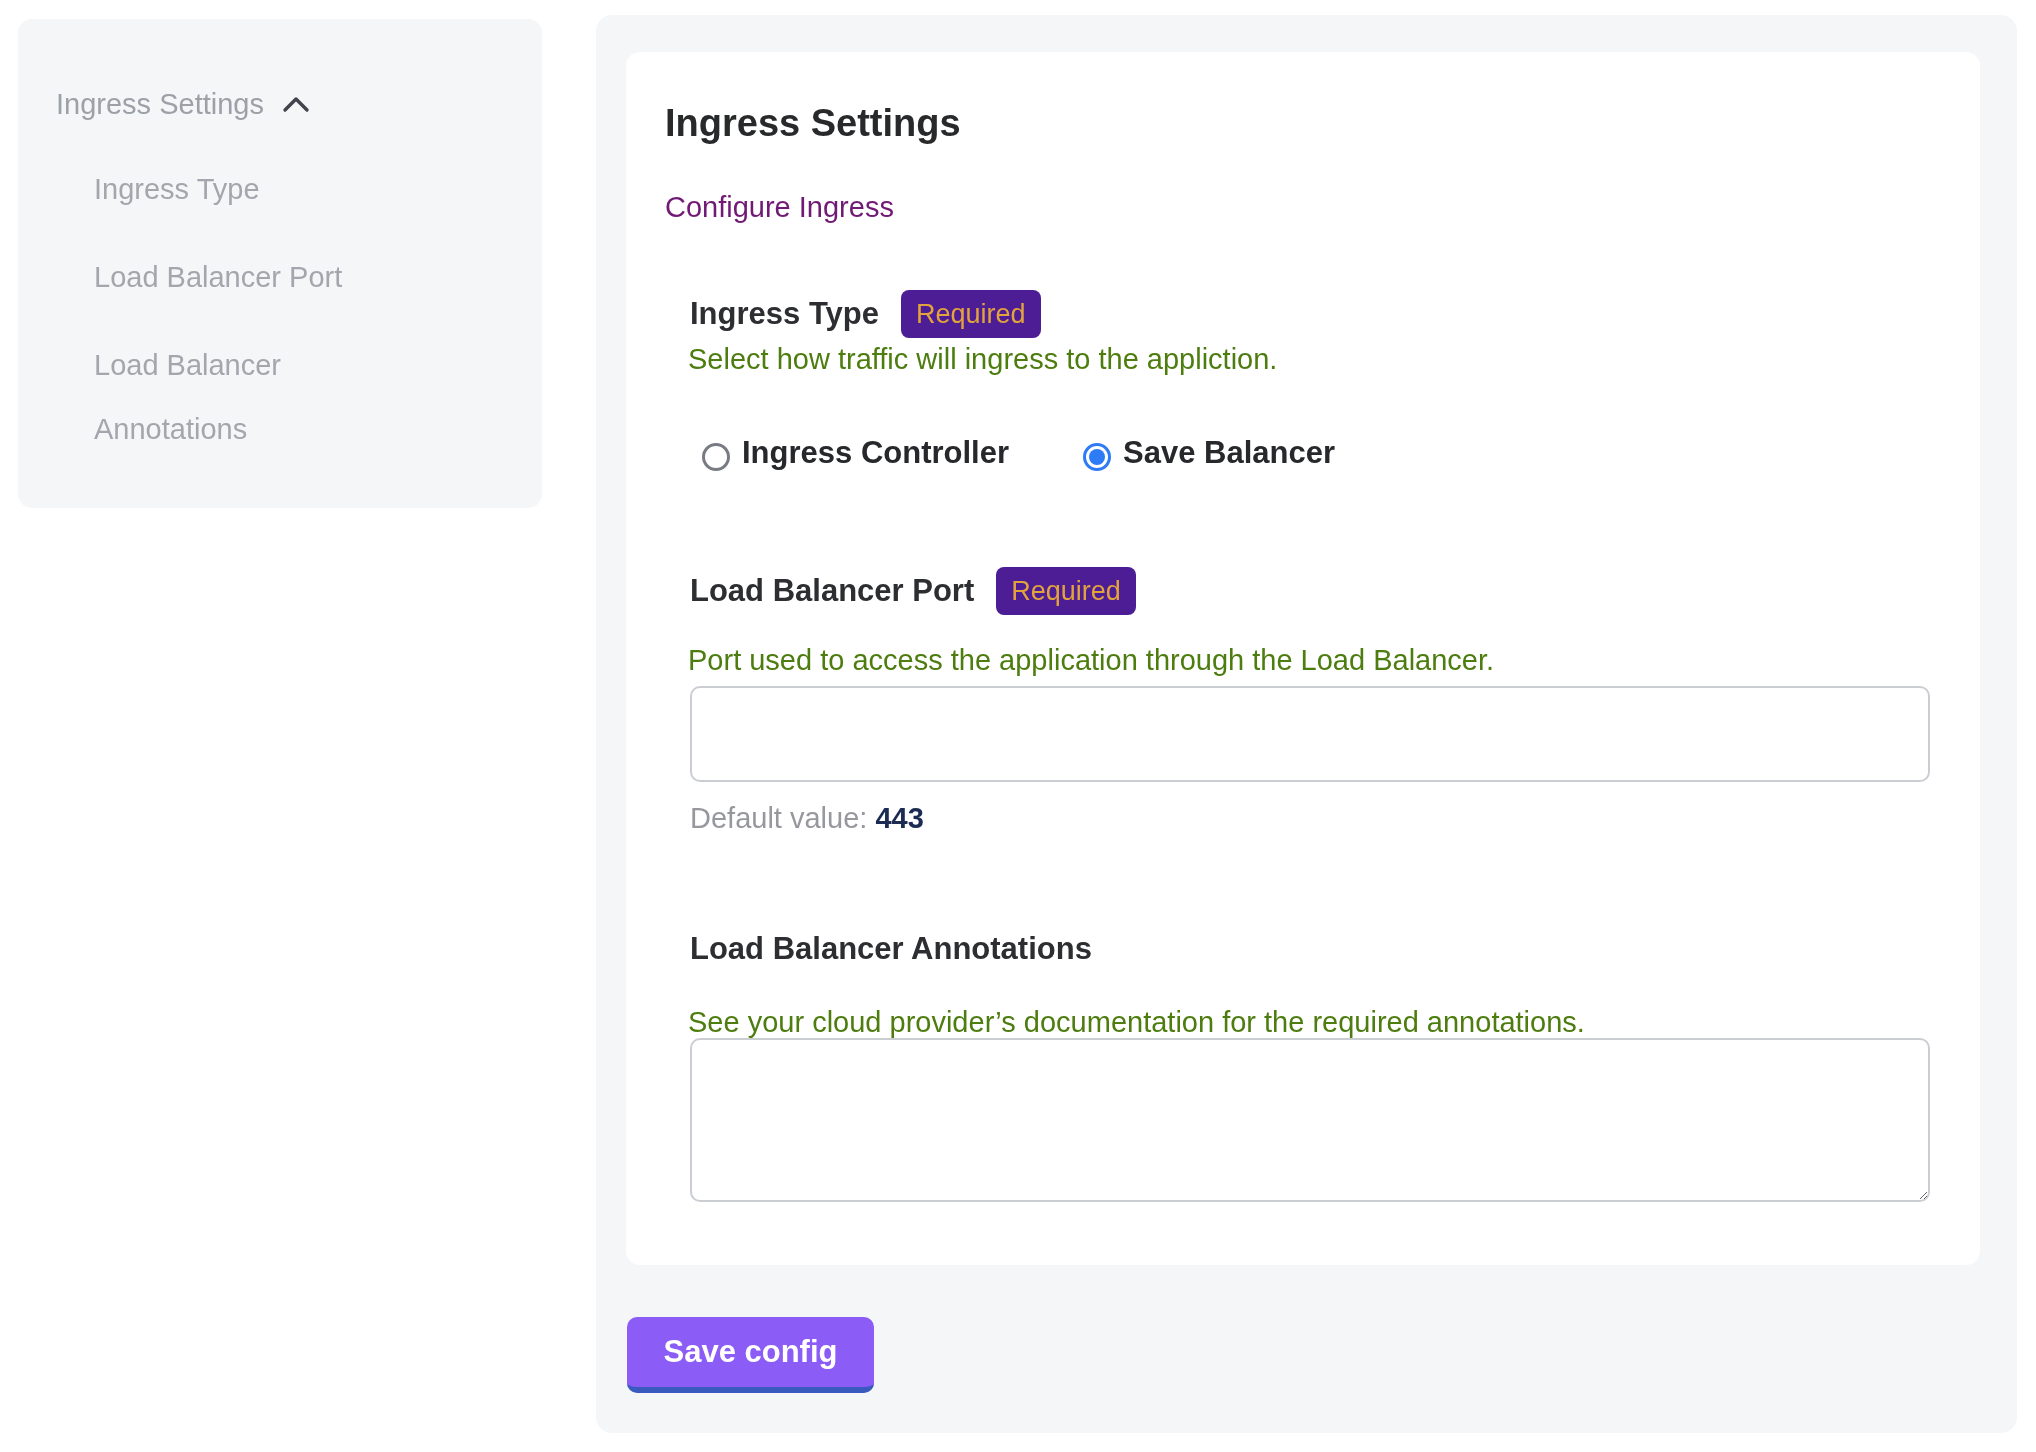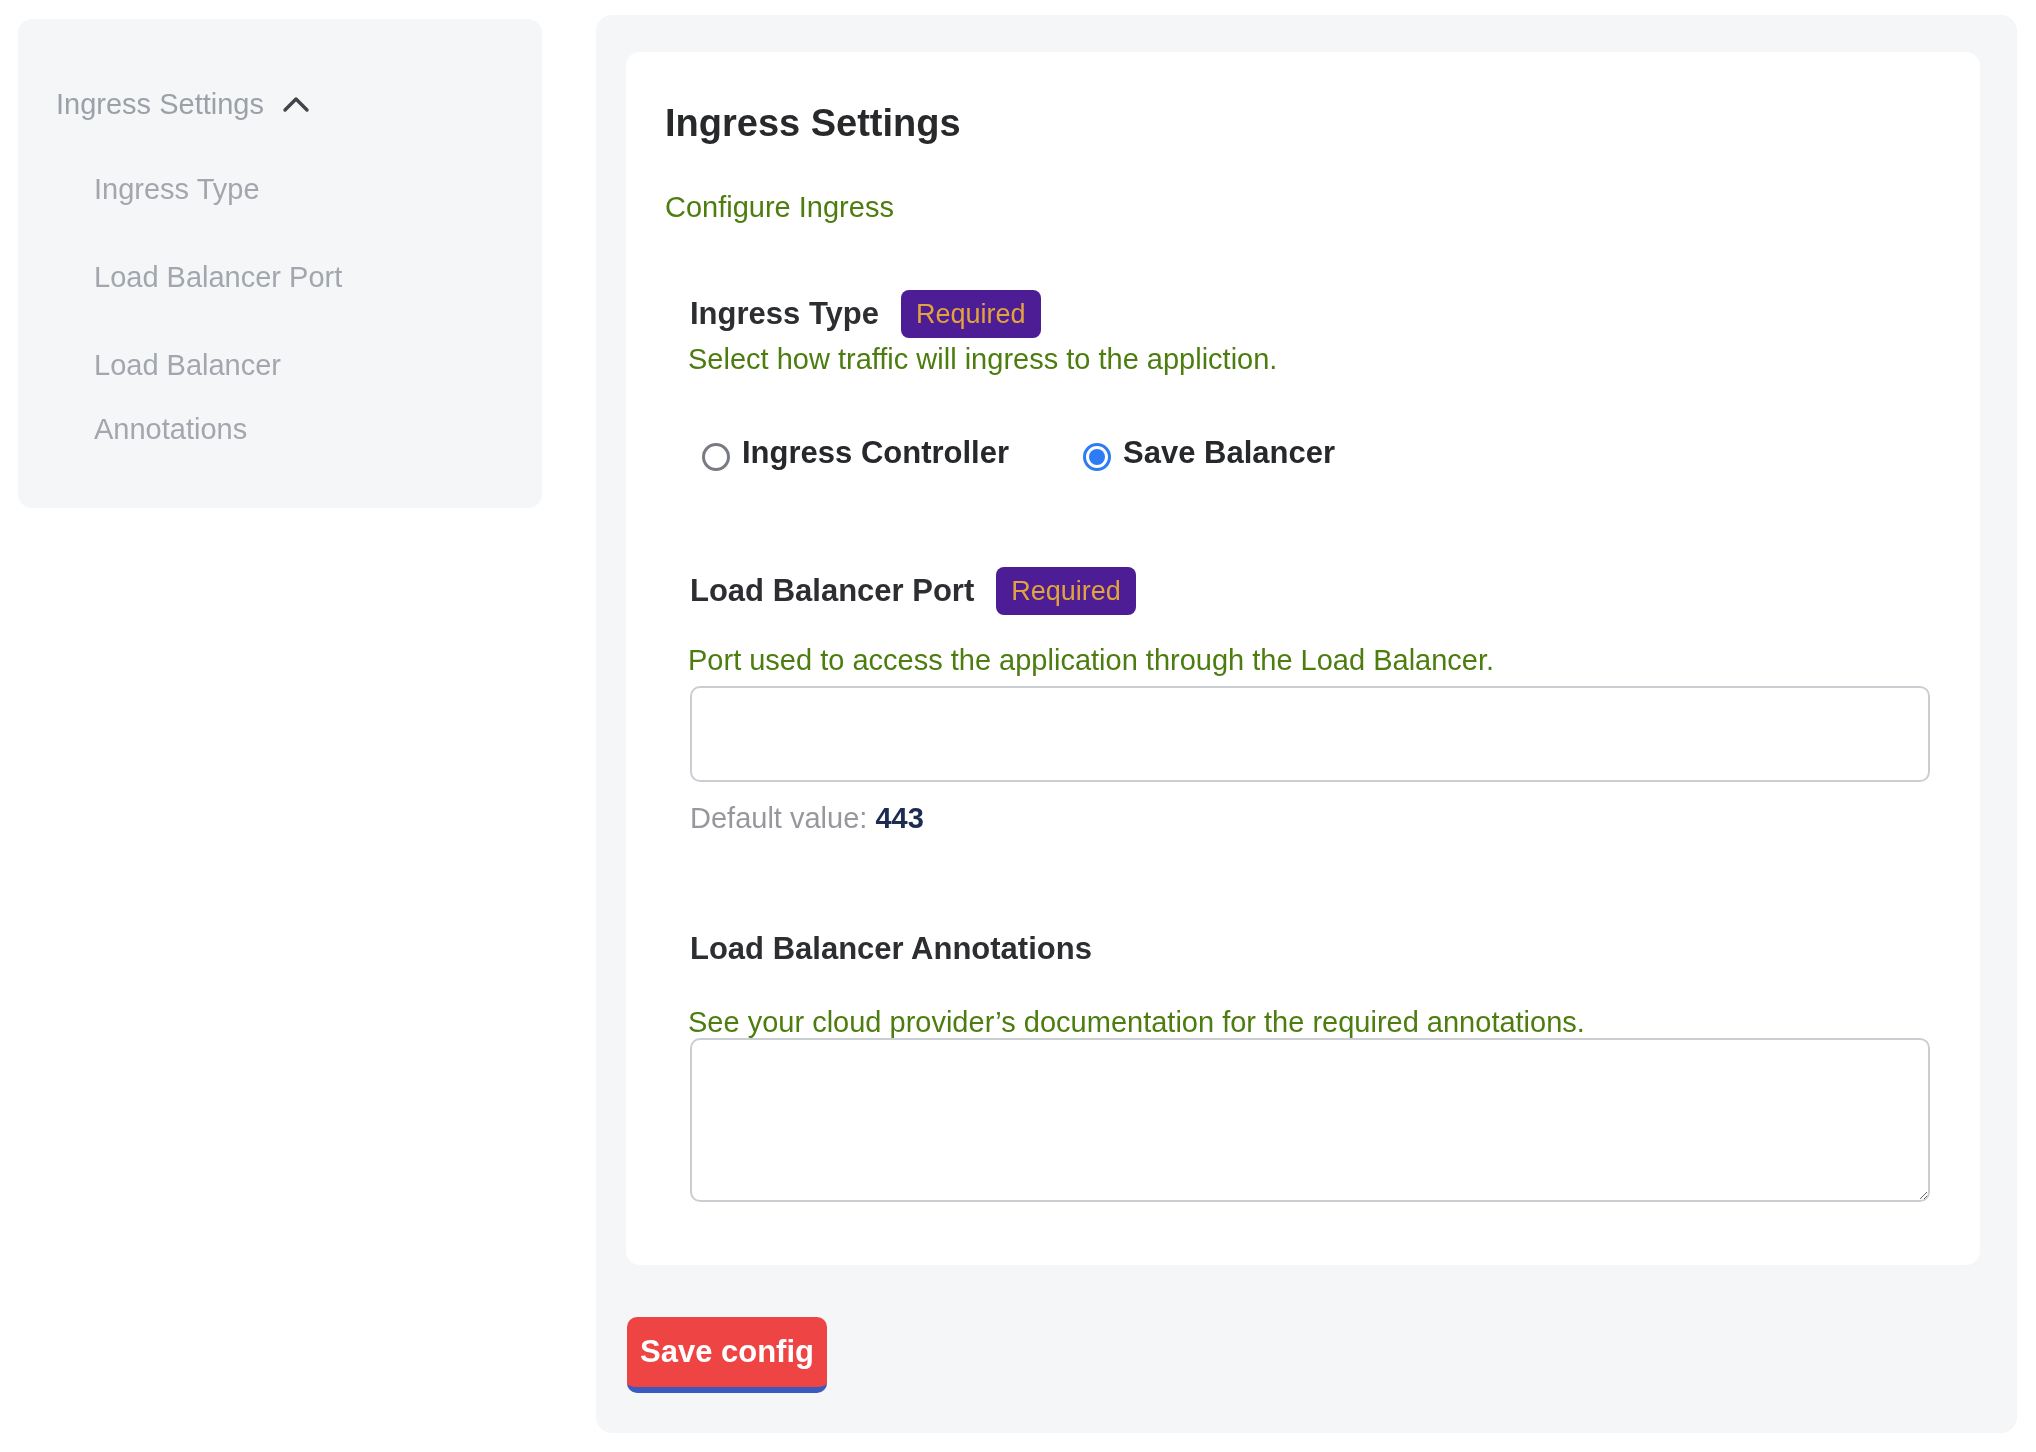--- a/index.html
+++ b/index.html
@@ -32,21 +32,21 @@
   .card{
     position:absolute;left:626px;top:52px;width:1354px;height:1213px;
     background:#ffffff;border-radius:14px;
   }
   .card-title{
     position:absolute;left:39px;top:50px;
     font-size:38px;font-weight:700;color:#28292b;
   }
   .card-subtitle{
     position:absolute;left:39px;top:139px;
-    font-size:29px;color:#4d7c0f;
+    font-size:29px;color:#701a75;
   }
   .sec-head{
     position:absolute;display:flex;align-items:center;gap:22px;
     font-size:31px;font-weight:700;color:#2d2e31;
   }
   .badge{
     font-size:27px;font-weight:400;color:#e2a33c;background:#4c1d95;
     border-radius:8px;padding:8px 15px;line-height:32px;
   }
   .sec-desc{
@@ -79,22 +79,22 @@
   }
   .default-val{color:#1c2b52;font-weight:700;}
   .annotations-input{
     position:absolute;left:64px;top:986px;width:1240px;height:164px;
     box-sizing:border-box;border:2px solid #caced3;border-radius:10px;
     background:#ffffff;font-size:29px;padding:14px 20px;color:#26282c;outline:none;
     font-family:"Liberation Sans", sans-serif;resize:both;
   }
   
   .save-btn{
-    position:absolute;left:627px;top:1317px;width:200px;height:76px;
-    background:#ef4444;border:none;border-bottom:6px solid #3a5ac0;
+    position:absolute;left:627px;top:1317px;width:247px;height:76px;
+    background:#8b5cf6;border:none;border-bottom:6px solid #3a5ac0;
     border-radius:10px;color:#ffffff;font-size:31px;font-weight:700;
     font-family:"Liberation Sans", sans-serif;cursor:pointer;
   }
 </style>
 </head>
 <body>
 
 <div class="page">
 
   <nav class="sidebar">

